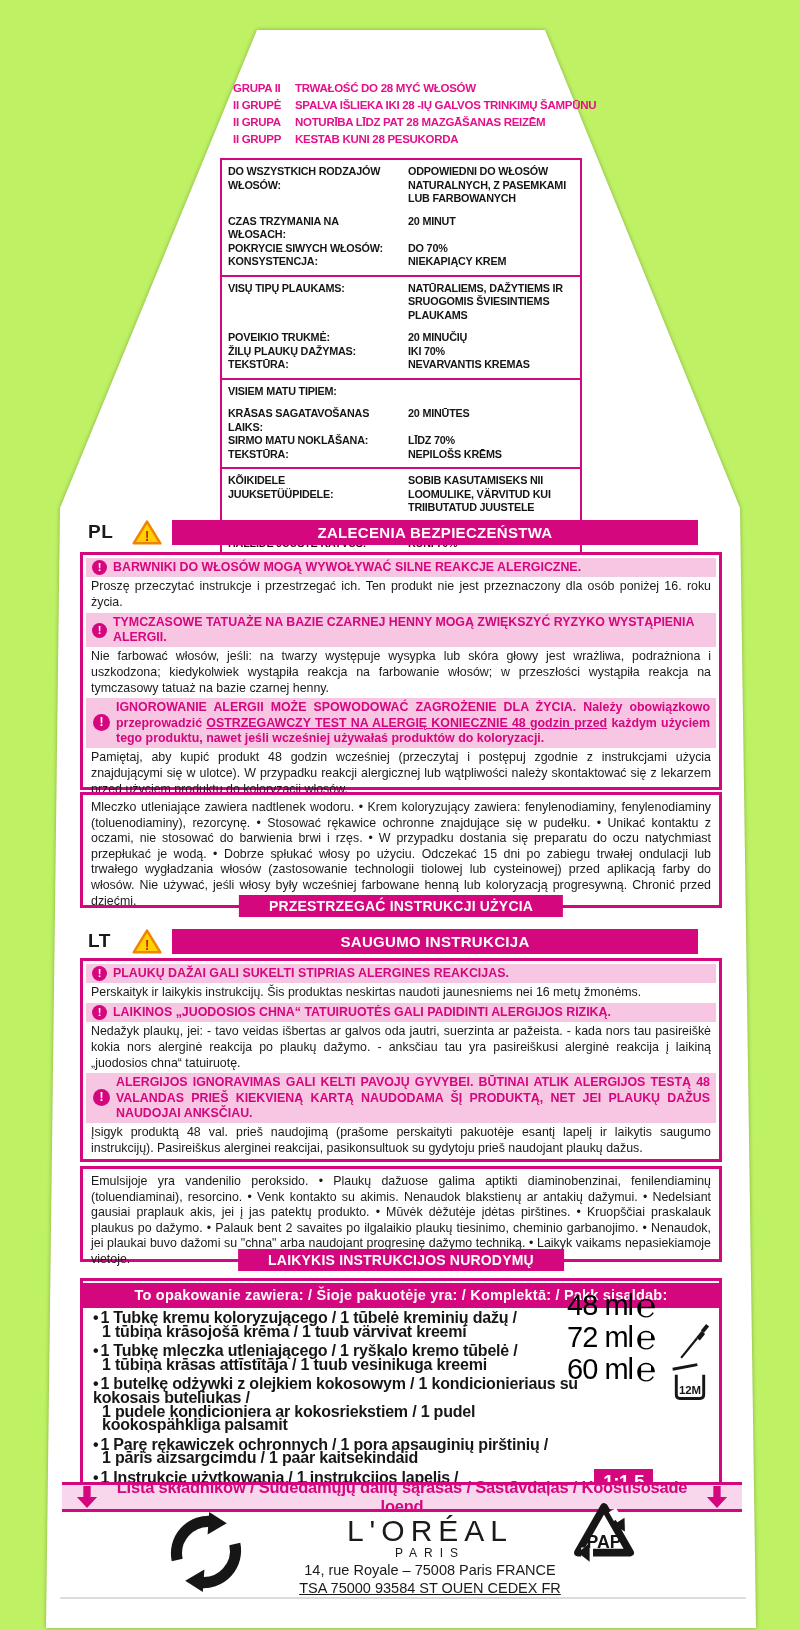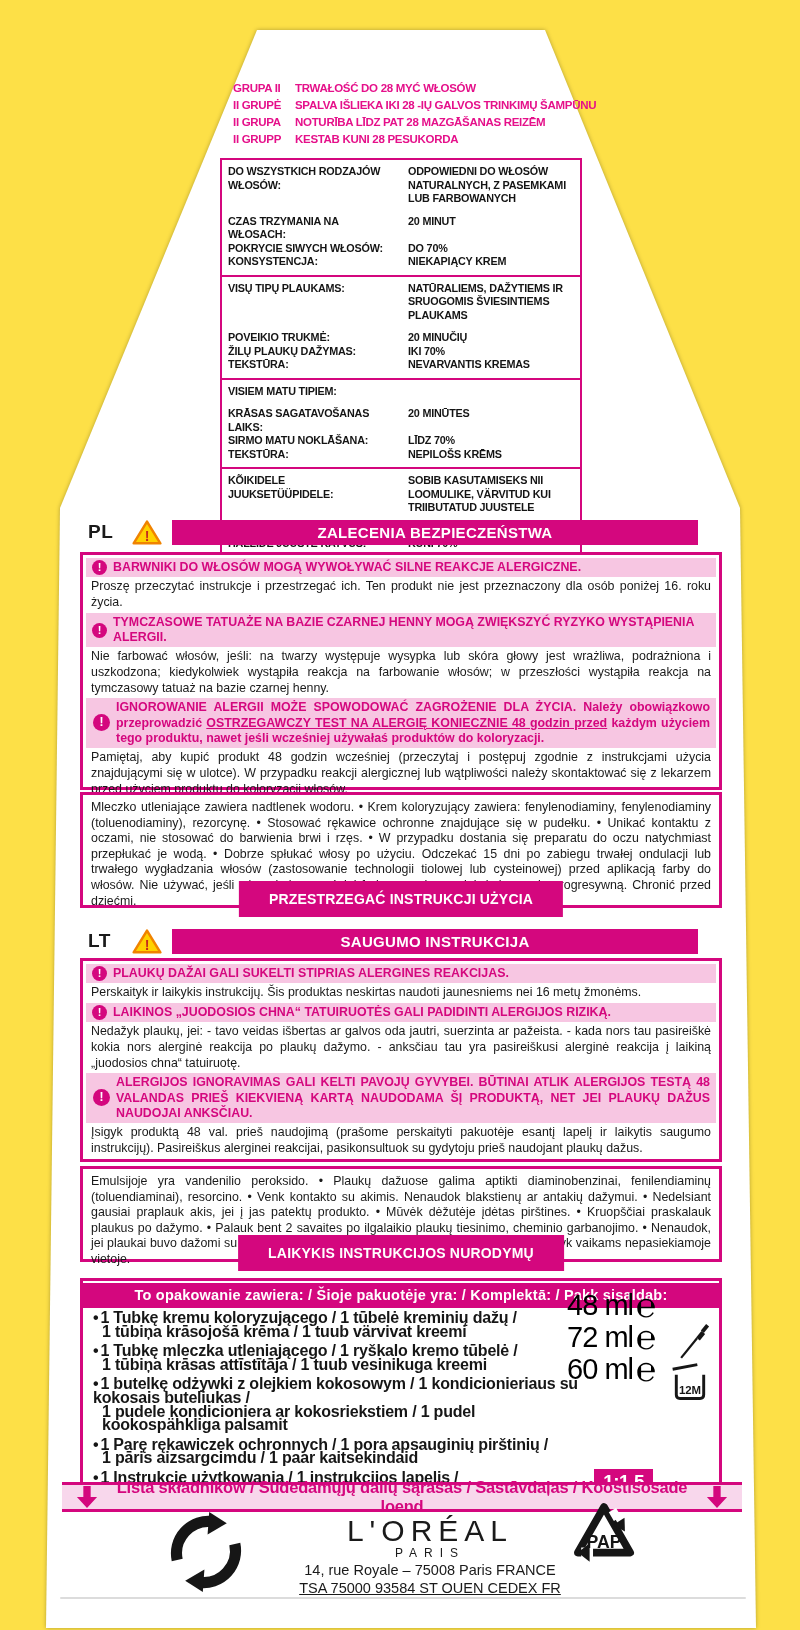--- a/index.html
+++ b/index.html
@@ -1,17 +1,17 @@
 <!DOCTYPE html>
 <html><head>
 <meta charset="utf-8">
 <style>
   html,body{margin:0;padding:0;background:#f1f0ee;}
   .stage{position:relative;width:800px;height:1630px;overflow:hidden;
-         font-family:"Liberation Sans",sans-serif;background:#fde047;}
+         font-family:"Liberation Sans",sans-serif;background:#bef264;}
   .carton-wrap{position:absolute;inset:0;filter:drop-shadow(0 0 2px rgba(0,0,0,.30));}
   .carton{position:absolute;inset:0;background:#fff;
           clip-path:polygon(257px 30px,545px 30px,740px 508px,756px 1628px,46px 1628px,60px 508px);}
   .abs{position:absolute;}
 
   
   .durability{left:233px;top:80px;width:340px;color:#e5108a;font-weight:bold;font-size:11.5px;letter-spacing:-0.3px;}
   .drow{display:grid;grid-template-columns:62px 1fr;line-height:17px;white-space:nowrap;}
 
   
@@ -34,21 +34,21 @@
         display:flex;flex-direction:column;justify-content:space-evenly;padding:2px 0;}
   .banner{background:#f7c6e2;color:#d4077e;font-weight:bold;font-size:12.4px;line-height:15.4px;
           margin:1px 3px;padding:2px 6px;display:flex;align-items:center;gap:6px;}
   .banner.multi{position:relative;display:block;padding-left:30px;text-align:justify;}
   .banner.multi .exc{position:absolute;left:7px;top:50%;margin-top:-9px;width:17px;height:17px;line-height:17px;font-size:12px;}
   .exc{flex:0 0 auto;display:inline-block;width:15px;height:15px;border-radius:50%;background:#d4077e;
        color:#fff;font-weight:bold;font-size:11px;line-height:15px;text-align:center;}
   .par{font-size:12.4px;line-height:15.6px;color:#1a1a1a;padding:1px 8px;text-align:justify;}
   .par b{font-weight:normal;}
   .ubar{position:absolute;left:50%;transform:translateX(-50%);bottom:-12px;background:#d4077e;color:#fff;
-        font-weight:bold;font-size:14px;height:22px;line-height:22px;padding:7px 30px;white-space:nowrap;letter-spacing:.2px;}
+        font-weight:bold;font-size:14px;height:22px;line-height:22px;padding:0 30px;white-space:nowrap;letter-spacing:.2px;}
 
   
   .contents-header{margin:0;background:#d4077e;color:#fff;font-weight:bold;font-size:14.5px;height:25px;
                    line-height:25px;text-align:center;letter-spacing:.2px;}
   .citem{width:488px;font-size:16px;font-weight:bold;color:#161616;line-height:13.6px;
          letter-spacing:-0.2px;margin:3px 0 3px 10px;}
   .citem .l2{padding-left:9px;display:block;}
   .cbullet{margin-right:2px;}
   .volumes{position:absolute;left:438px;top:8px;}
   .vrow{display:flex;align-items:center;height:32px;}

